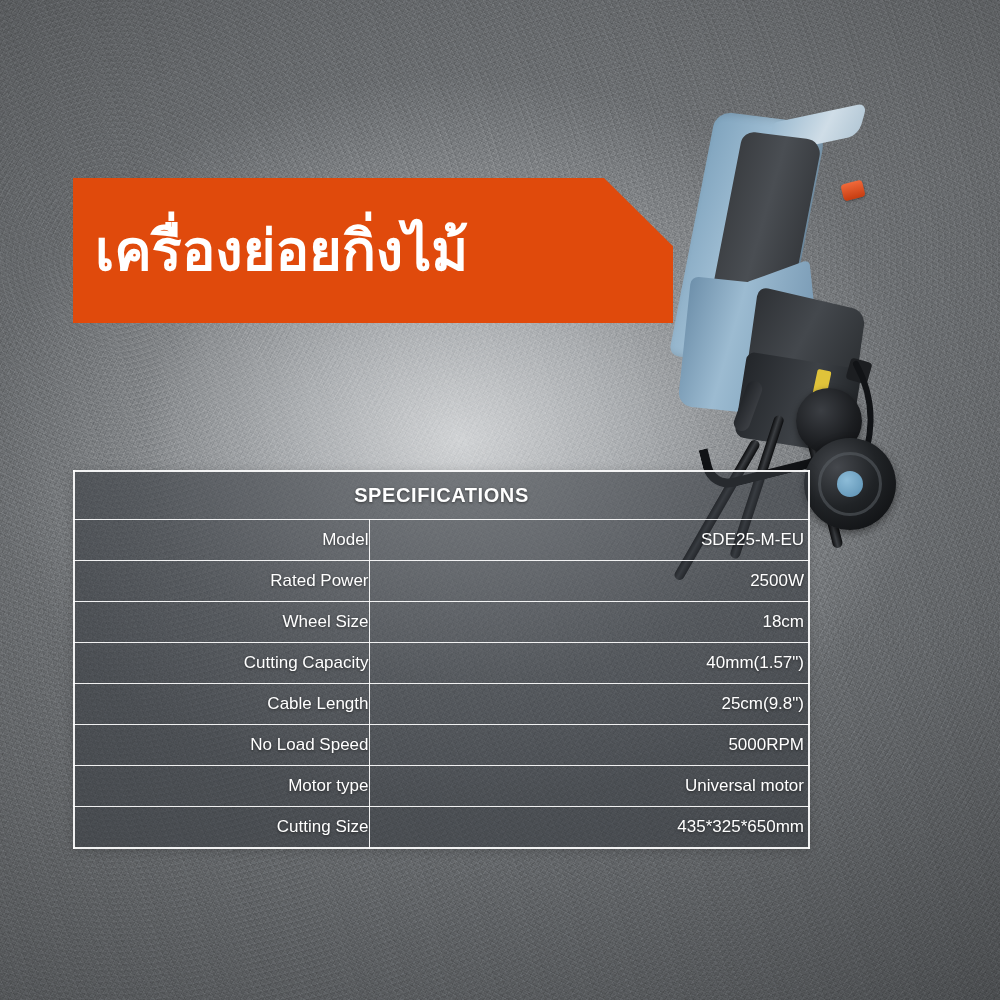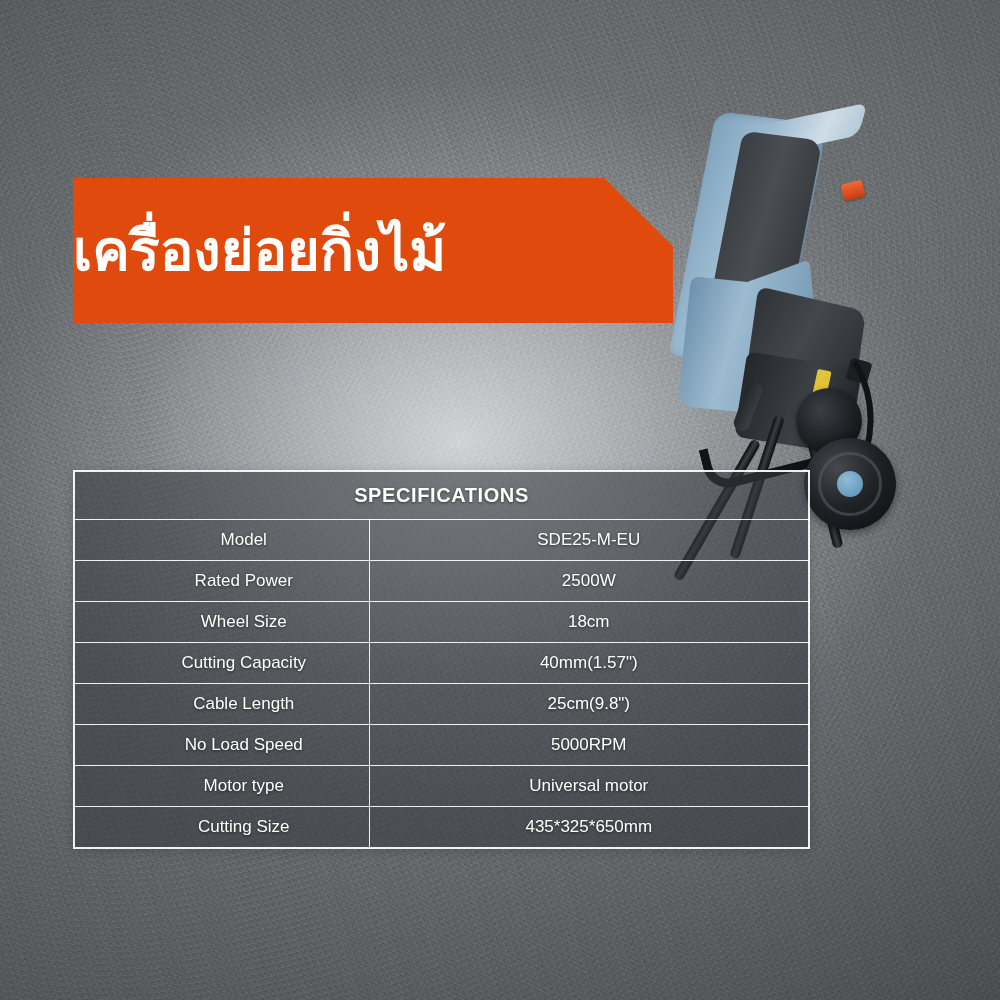--- a/index.html
+++ b/index.html
@@ -76,20 +76,21 @@
     background:#e04a0c;
     clip-path:polygon(0 0, 88.5% 0, 100% 47%, 100% 100%, 0 100%);
     box-shadow:0 3px 10px rgba(0,0,0,.30);
     display:flex;
     align-items:center;
   }
   #banner-text {
     color:#ffffff;
     font-size:56px;
     font-weight:bold;
+    padding-left:22px;
     line-height:1.1;
     white-space:nowrap;
   }
 
   
   #product {
     position:absolute;
     left:620px; top:112px;
     width:320px; height:420px;
   }
@@ -242,22 +243,22 @@
   }
   #spec-table th.hdr {
     text-align:center;
     font-size:20px;
     font-weight:bold;
     letter-spacing:.6px;
     padding:12px;
     height:42px;
     border-left:none; border-right:none; border-top:none;
   }
-  #spec-table td.label { width:295px; text-align:center; font-weight:normal;padding-left:44px; }
-  #spec-table td.value { text-align:center; padding:4px; }
+  #spec-table td.label { width:295px; text-align:right; font-weight:normal;padding-left:44px; }
+  #spec-table td.value { text-align:right; padding:4px; }
 </style>
 </head>
 <body>
 
 <div id="page">
 
   <div id="bg-base"></div>
   <div id="bg-noise"></div>
   <div id="bg-noise2"></div>
   <div id="bg-vignette"></div>

